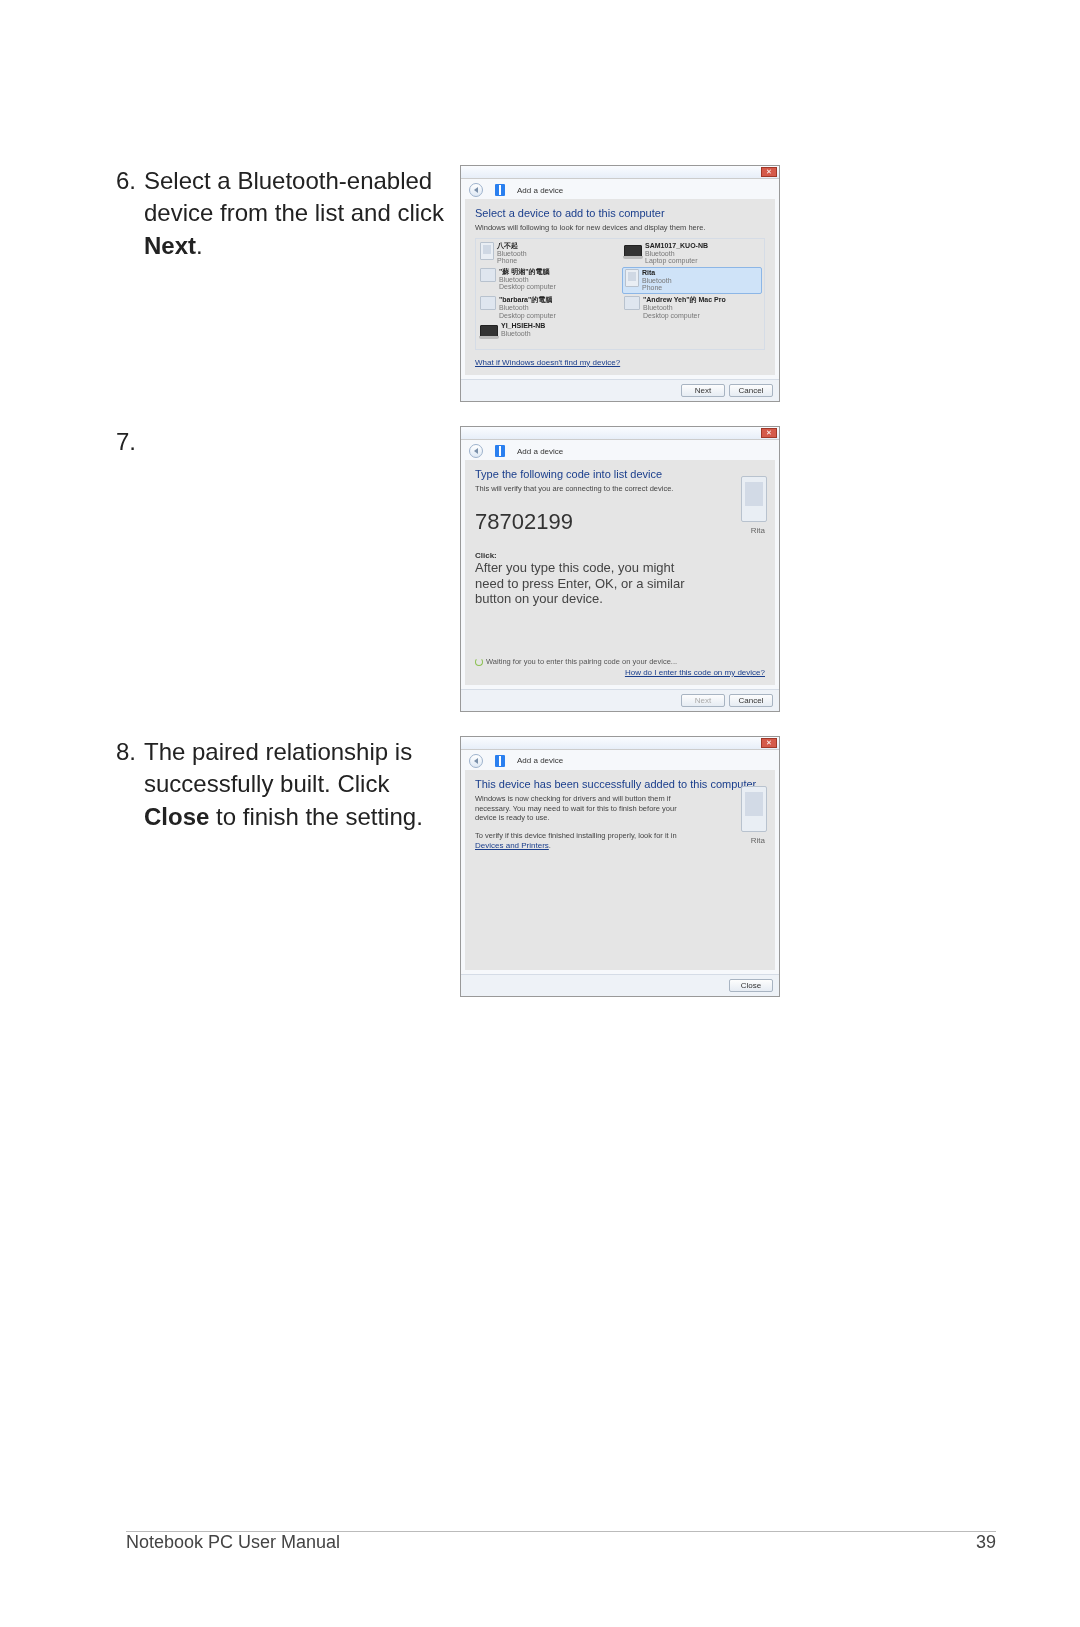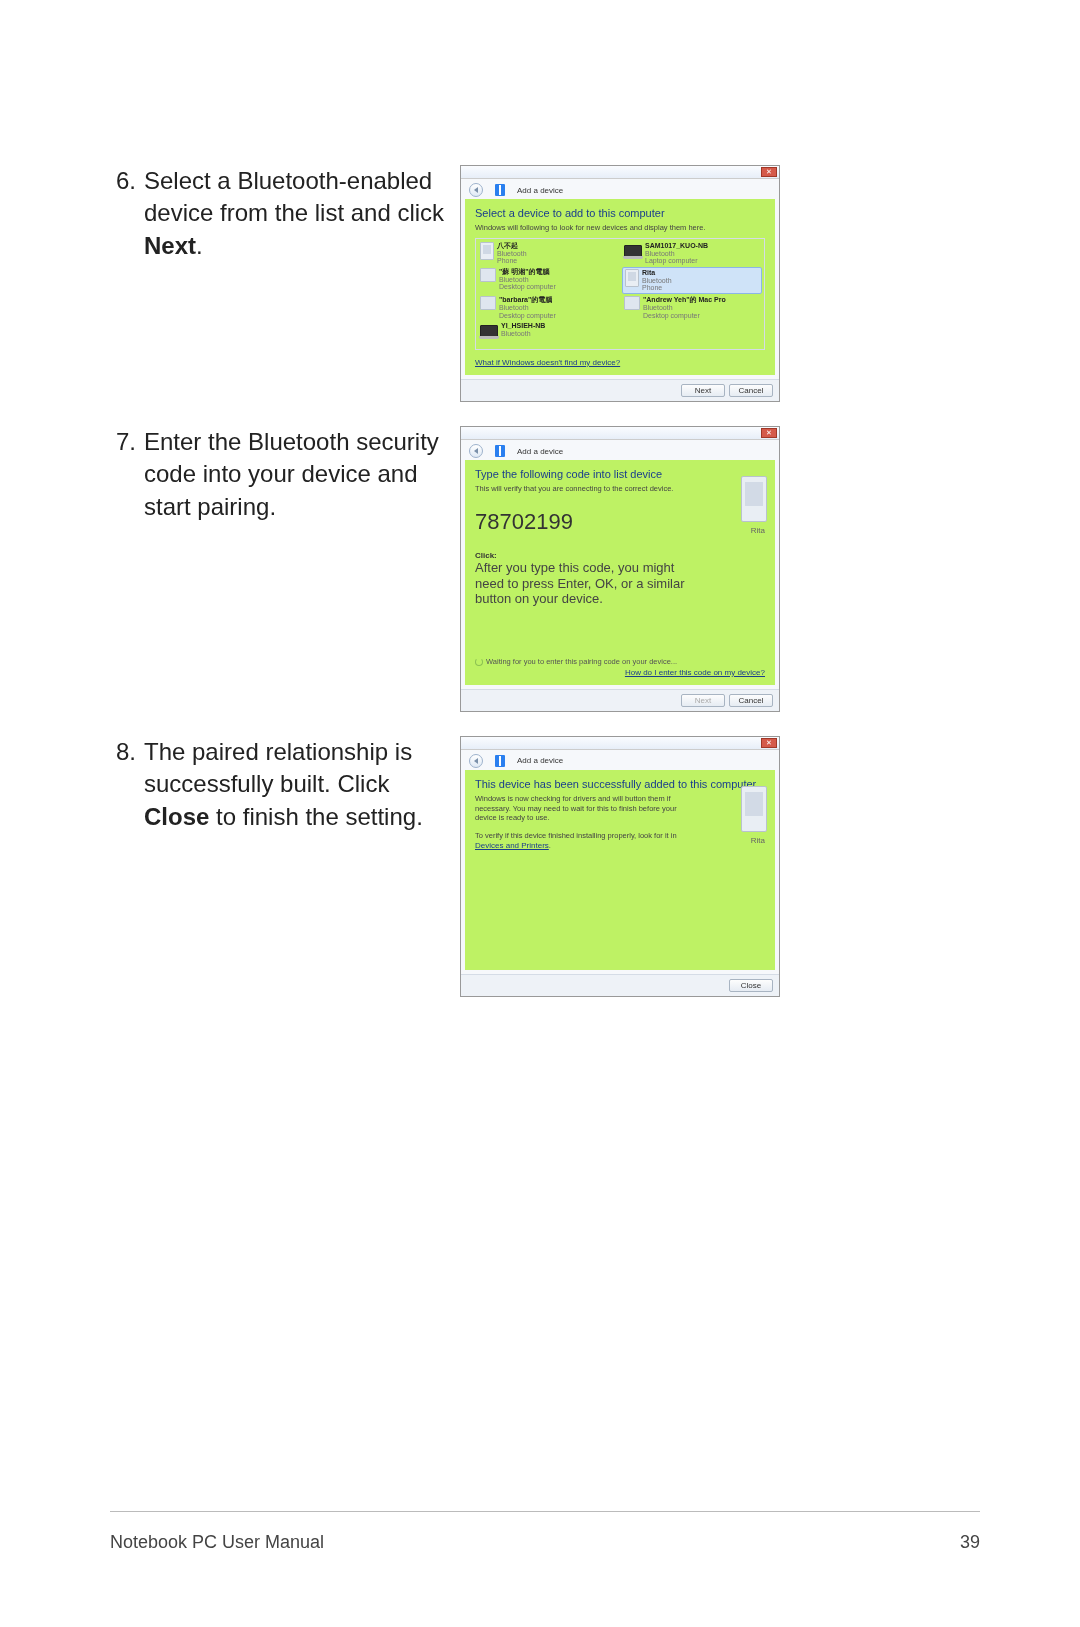--- a/index.html
+++ b/index.html
@@ -93,21 +93,21 @@
     flex-shrink: 0;
   }
   .bt-ico::before {
     content: "";
     position: absolute;
     left: 4px; top: 1px;
     width: 2px; height: 10px;
     background: #fff;
   }
   .dlg-body {
-    background: #bef264;
+    background: #e5e5e5;
     margin: 0 4px 4px 4px;
     padding: 8px 10px;
     min-height: 150px;
     position: relative;
   }
   .dlg-title {
     color: #1a3e8c;
     font-size: 11px;
     margin-bottom: 4px;
   }
@@ -240,25 +240,25 @@
     border: 1px solid #8cc152;
     border-top-color: transparent;
     border-radius: 50%;
     margin-right: 3px;
     vertical-align: middle;
   }
   .wait-line { font-size: 7.5px; color: #555; margin-top: 50px; }
   .succ-txt { font-size: 7.5px; color: #444; line-height: 1.3; width: 210px; margin-bottom: 8px;}
   .footer {
     position: absolute;
-    left: 110px;
+    left: 126px;
     bottom: 74px;
     width: 870px;
     border-top: 1px solid #bbb;
-    padding-top: 20px;
+    padding-top: 0;
     font-size: 18px;
     color: #444;
     display: flex;
     justify-content: space-between;
   }
 </style>
 </head>
 <body>
 
 <div class="content">
@@ -350,21 +350,20 @@
       <div class="dlg-foot">
         <div class="dlg-btn">Next</div>
         <div class="dlg-btn">Cancel</div>
       </div>
     </div>
   </div>
 
   <div class="step">
     <div class="step-text">
       <div class="step-num">7.</div>
-      <div class="step-body">Enter the Bluetooth security code into your device and start pairing.</div>
     </div>
 
     <div class="dialog">
       <div class="dlg-head">
         <div class="xbtn">✕</div>
       </div>
       <div class="dlg-sub">
         <div class="back-circ"></div>
         <div class="bt-ico"></div>
         <span>Add a device</span>

